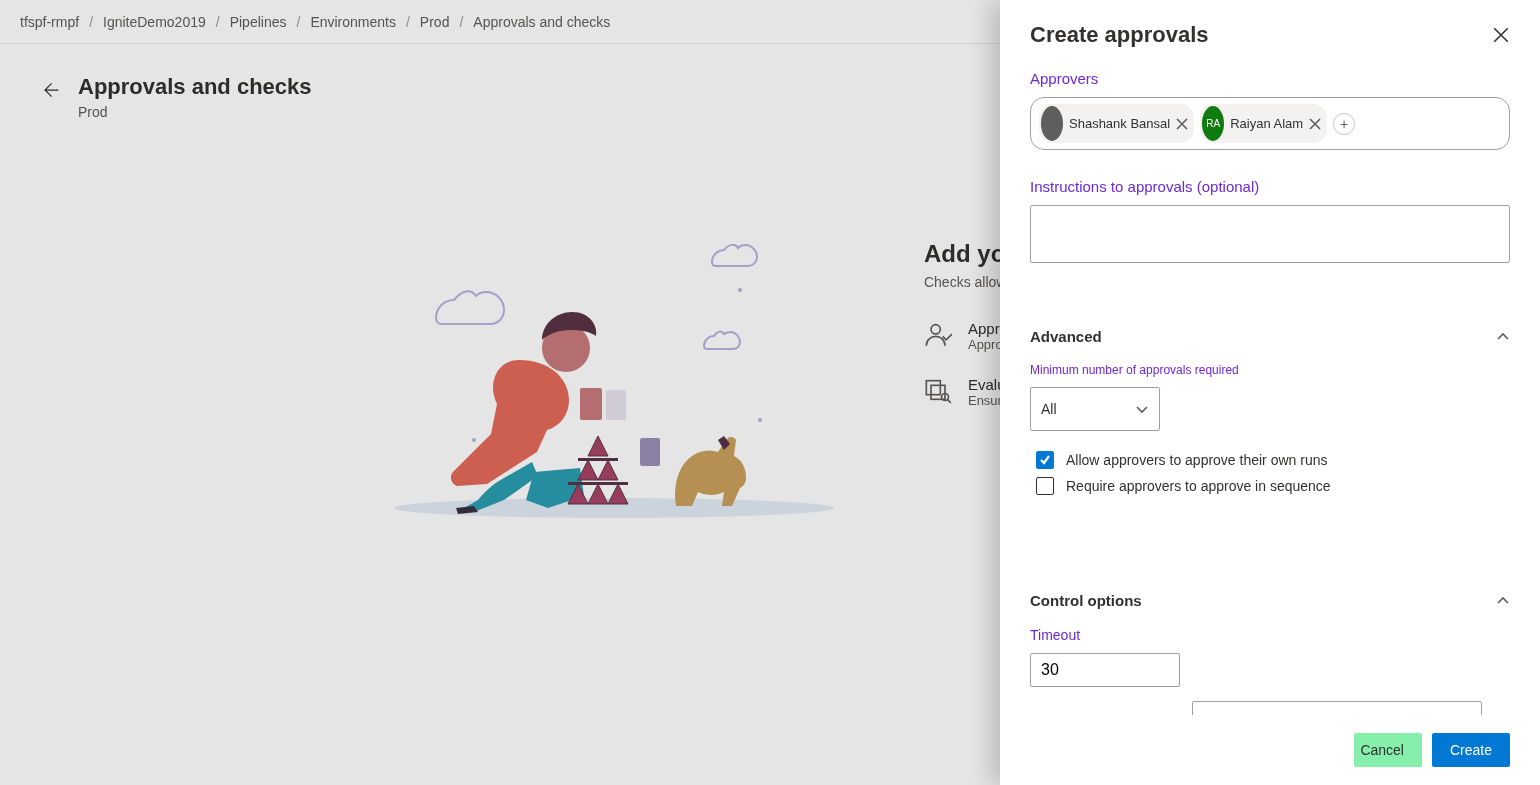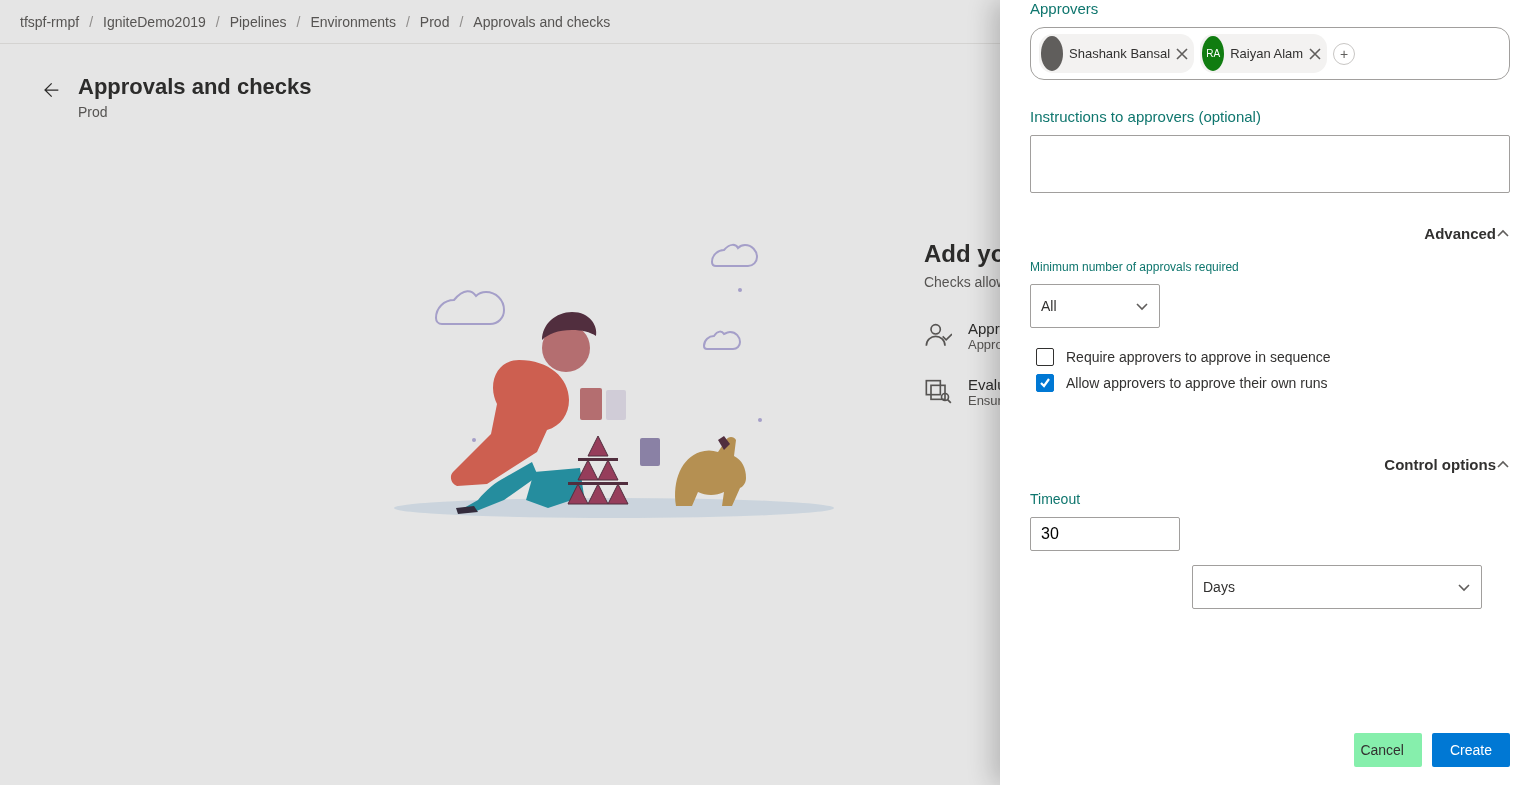--- a/index.html
+++ b/index.html
@@ -37,35 +37,35 @@
   .panel { position: absolute; top: 0; right: 0; width: 540px; height: 100%; background: #fff; box-shadow: -8px 0 24px rgba(0,0,0,0.2); display: flex; flex-direction: column; }
   .panel-header { display: flex; justify-content: space-between; align-items: center; padding: 22px 30px; }
   .panel-title { font-size: 22px; font-weight: 600; }
   .panel-close { width: 18px; height: 18px; cursor: pointer; stroke: #323130; stroke-width: 1.4; fill: none; }
   .panel-body { flex: 1; overflow-y: auto; padding: 0 30px 20px 30px; position: relative; }
   .panel-body::-webkit-scrollbar { width: 14px; }
   .panel-body::-webkit-scrollbar-thumb { background: #c8c6c4; }
   .panel-body::-webkit-scrollbar-track { background: #f3f2f1; }
   .panel-footer { display: flex; justify-content: flex-end; gap: 10px; padding: 18px 30px; }
 
-  .field-label { font-size: 15px; color: #0f766e; margin-bottom: 10px; }
+  .field-label { font-size: 15px; color: #6d28d9; margin-bottom: 10px; }
   .section-gap { height: 28px; }
 
   
   .chip-box { border: 1px solid #a19f9d; border-radius: 14px; padding: 6px 8px; display: flex; gap: 6px; flex-wrap: wrap; align-items: center; min-height: 38px; }
   .chip { display: inline-flex; align-items: center; gap: 6px; background: #f3f2f1; border-radius: 14px; padding: 2px 6px 2px 2px; font-size: 13px; }
   .chip .av { width: 22px; height: 35px; border-radius: 50%; display: inline-flex; align-items: center; justify-content: center; font-size: 10px; color: #fff; }
   .chip .rm { width: 12px; height: 12px; stroke: #605e5c; fill: none; stroke-width: 1.6; cursor: pointer; }
   .add-chip { width: 22px; height: 22px; border-radius: 50%; border: 1px solid #c8c6c4; display: inline-flex; align-items: center; justify-content: center; font-size: 14px; color: #605e5c; cursor: pointer; }
 
   
   .txt { width: 100%; border: 1px solid #a19f9d; border-radius: 2px; min-height: 58px; resize: none; font: inherit; padding: 6px 8px; outline: none; }
 
   
-  .section-head { display: flex; justify-content: flex-end; align-items: center; cursor: pointer; margin-bottom: 18px; }
+  .section-head { display: flex; justify-content: space-between; align-items: center; cursor: pointer; margin-bottom: 18px; margin-top: 33px; }
   .section-head .t { font-weight: 600; font-size: 15px; }
   .chev { width: 14px; height: 14px; stroke: #605e5c; fill: none; stroke-width: 1.6; }
 
   
   .select { position: relative; display: inline-flex; align-items: center; border: 1px solid #a19f9d; border-radius: 2px; height: 44px; padding: 0 34px 0 10px; font-size: 14px; cursor: pointer; }
   .select .chev { position: absolute; right: 10px; top: 50%; transform: translateY(-50%); }
 
   
   .cb-row { display: flex; align-items: center; gap: 12px; margin-bottom: 8px; font-size: 14px; padding-left: 6px;}
   .cb { width: 18px; height: 18px; border: 1px solid #323130; border-radius: 2px; display: inline-flex; align-items: center; justify-content: center; flex: none; cursor: pointer; }
@@ -179,20 +179,26 @@
         <div class="h">Evaluate artifact (previe</div>
         <div class="d">Ensure artifacts adhere to </div>
       </div>
     </div>
   </div>
 </div>
 
 <div class="backdrop"></div>
 
 <div class="panel">
+  <div class="panel-header">
+    <div class="panel-title">Create approvals</div>
+    <svg class="panel-close" viewBox="0 0 16 16">
+        <path d="M2 2l12 12M14 2L2 14"></path>
+      </svg>
+  </div>
 
   <div class="panel-body">
     <div class="field-label">Approvers</div>
     <div class="chip-box">
       <span class="chip">
         <span class="av" style="background:#605e5c"></span>
         <span>Shashank Bansal</span>
         <svg class="rm" viewBox="0 0 12 12">
             <path d="M1 1l10 10M11 1L1 11"></path>
           </svg>
@@ -202,21 +208,21 @@
         <span>Raiyan Alam</span>
         <svg class="rm" viewBox="0 0 12 12">
             <path d="M1 1l10 10M11 1L1 11"></path>
           </svg>
       </span>
       <span class="add-chip">+</span>
     </div>
 
     <div class="section-gap"></div>
 
-    <div class="field-label">Instructions to approvers (optional)</div>
+    <div class="field-label">Instructions to approvals (optional)</div>
     <textarea class="txt" style=""></textarea>
 
     <div class="section-gap"></div>
 
     <div class="section-head">
       <span class="t">Advanced</span>
       <svg class="chev" viewBox="0 0 14 14">
           <path d="M2 9l5-5 5 5"></path>
         </svg>
     </div>
@@ -225,30 +231,30 @@
     <div class="select" style="width:130px">
       <span>All</span>
       <svg class="chev" viewBox="0 0 14 14">
           <path d="M2 5l5 5 5-5"></path>
         </svg>
     </div>
 
     <div style="height:20px"></div>
 
     <div class="cb-row">
-      <span class="cb"></span>
-      <span>Require approvers to approve in sequence</span>
-    </div>
-    <div class="cb-row">
       <span class="cb checked">
         <svg viewBox="0 0 12 12">
             <path d="M2 6l3 3 5-7"></path>
           </svg>
       </span>
       <span>Allow approvers to approve their own runs</span>
+    </div>
+    <div class="cb-row">
+      <span class="cb"></span>
+      <span>Require approvers to approve in sequence</span>
     </div>
 
     <div class="section-gap"></div>
     <div class="section-gap"></div>
 
     <div class="section-head">
       <span class="t">Control options</span>
       <svg class="chev" viewBox="0 0 14 14">
           <path d="M2 9l5-5 5 5"></path>
         </svg>

